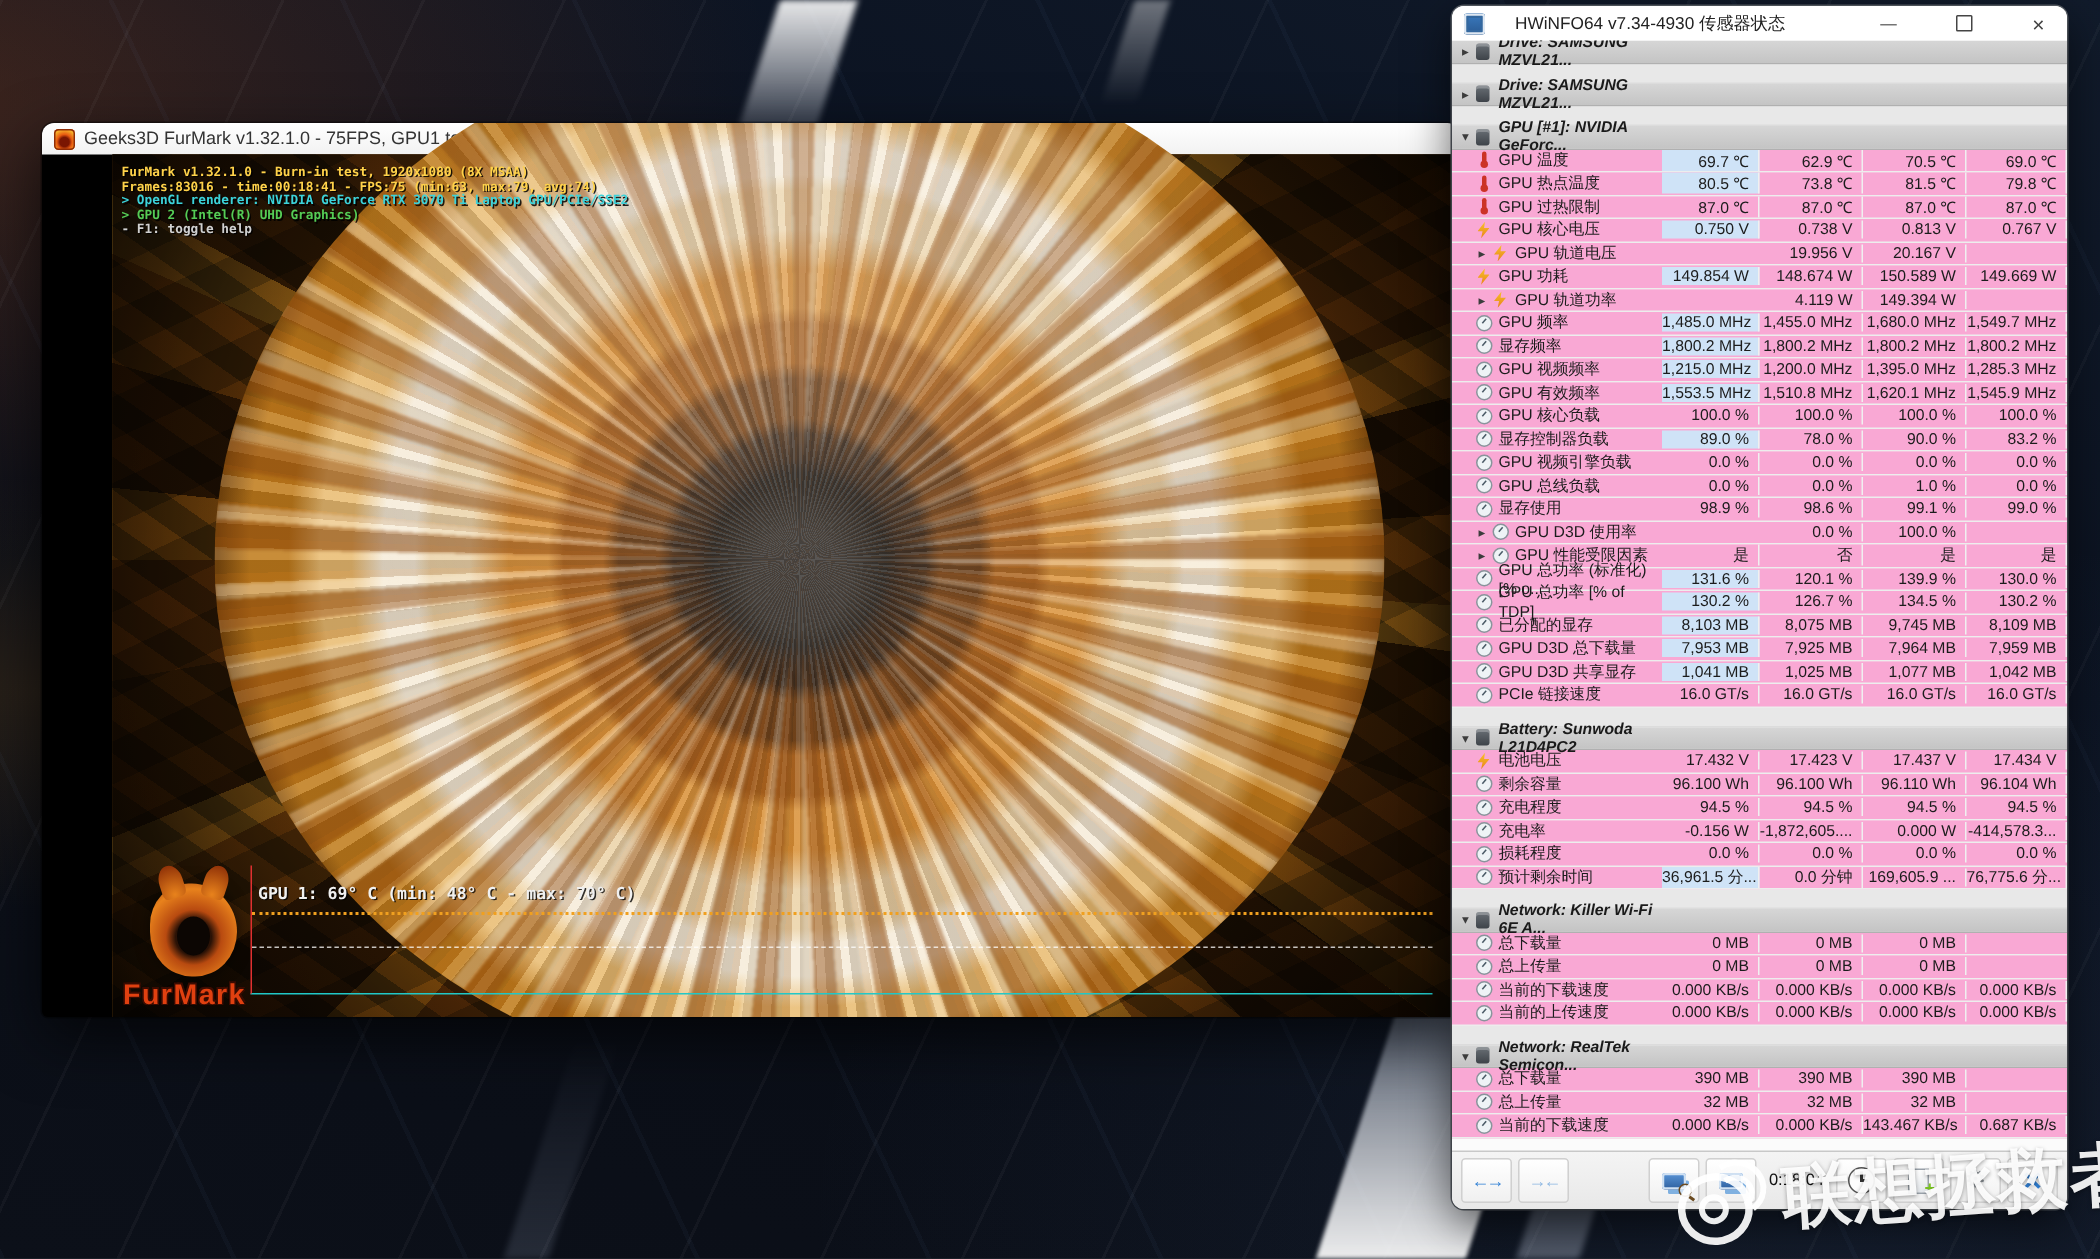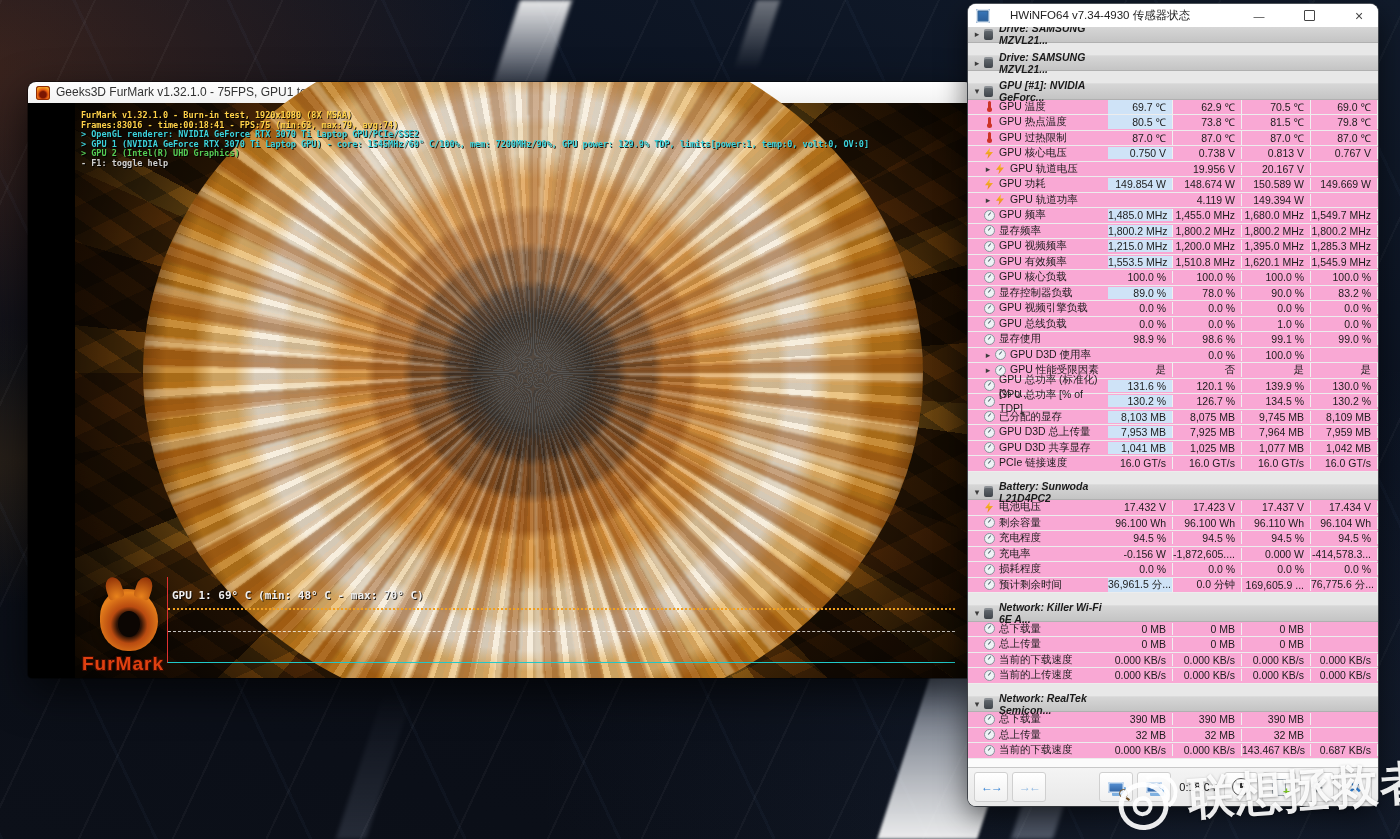--- a/index.html
+++ b/index.html
@@ -160,21 +160,20 @@
     <span class="fm-appicon"></span>
     <span>Geeks3D FurMark v1.32.1.0 - 75FPS, GPU1 temp:69度, GPU1 usage:100%</span>
   </div>
   <div class="fm-scene">
     <div class="fm-blocks"></div>
     <div class="fm-eye"></div>
     <div class="fm-overlay" id="fm-overlay">
         <div style="color: rgb(255, 210, 74);">FurMark v1.32.1.0 - Burn-in test, 1920x1080 (8X MSAA)</div>
         <div style="color: rgb(255, 210, 74);">Frames:83016 - time:00:18:41 - FPS:75 (min:63, max:79, avg:74)</div>
         <div style="color: rgb(60, 210, 218);">&gt; OpenGL renderer: NVIDIA GeForce RTX 3070 Ti Laptop GPU/PCIe/SSE2</div>
-        <div style="color: rgb(60, 210, 218);">&gt; GPU 1 (NVIDIA GeForce RTX 3070 Ti Laptop GPU) - core: 1545MHz/69° C/100%, mem: 7200MHz/90%, GPU power: 129.9% TDP, limits[power:1, temp:0, volt:0, OV:0]</div>
         <div style="color: rgb(85, 204, 85);">&gt; GPU 2 (Intel(R) UHD Graphics)</div>
         <div style="color: rgb(208, 208, 208);">- F1: toggle help</div>
       </div>
     <div class="fm-graph">
       <span class="glabel">GPU 1: 69° C (min: 48° C - max: 70° C)</span>
       <div class="gline-temp"></div>
       <div class="gline-avg"></div>
     </div>
     <div class="fm-logo">
       <div class="blob"></div>
@@ -458,21 +457,21 @@
         </span>
         <span class="cell v v0">8,103 MB</span>
         <span class="cell v v1">8,075 MB</span>
         <span class="cell v v2">9,745 MB</span>
         <span class="cell v v3">8,109 MB</span>
       </div>
       <div class="hw-row item hl">
         <span class="cell lab">
           <span class="chev"></span>
           <span class="ric clock"></span>
-          <span class="ltx">GPU D3D 总上传量</span>
+          <span class="ltx">GPU D3D 总下载量</span>
         </span>
         <span class="cell v v0">7,953 MB</span>
         <span class="cell v v1">7,925 MB</span>
         <span class="cell v v2">7,964 MB</span>
         <span class="cell v v3">7,959 MB</span>
       </div>
       <div class="hw-row item hl">
         <span class="cell lab">
           <span class="chev"></span>
           <span class="ric clock"></span>

